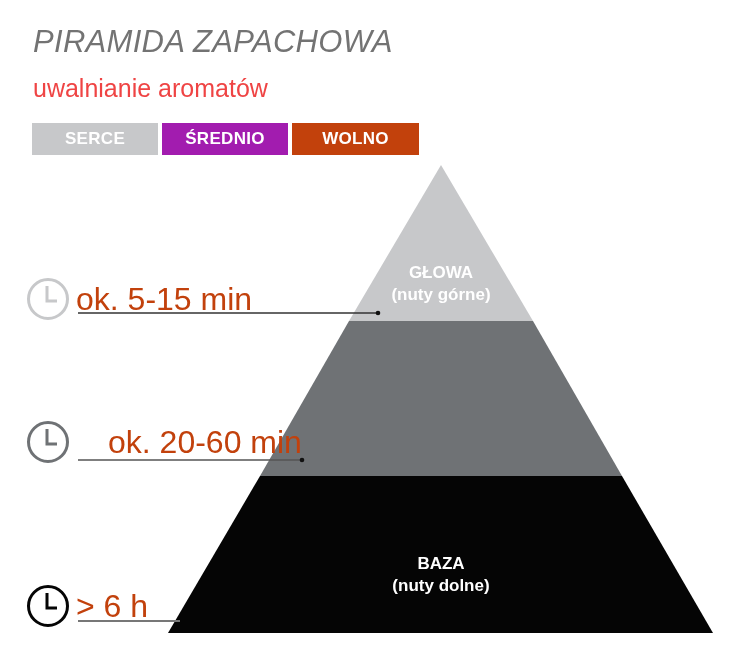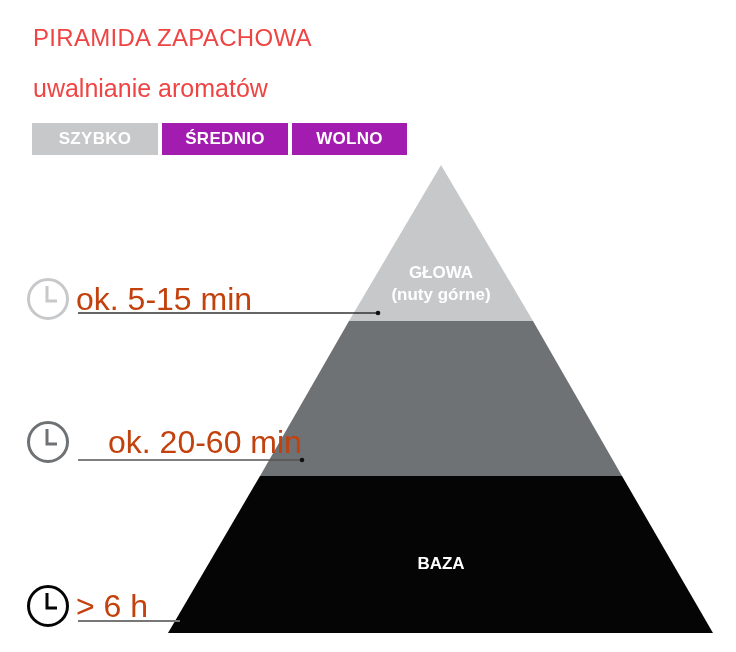--- a/index.html
+++ b/index.html
@@ -1,36 +1,36 @@
 <!DOCTYPE html>
 <html><head>
 <meta charset="utf-8">
 <style>
   html, body { margin: 0; padding: 0; background: #ffffff; }
   body { width: 736px; height: 652px; position: relative; overflow: hidden; font-family: "Liberation Sans", sans-serif; }
-  .title { position: absolute; left: 33px; top: 24px; font-size: 24px; color: #ef4444; letter-spacing: 0.3px; font-weight: 400; }
+  .title { position: absolute; left: 33px; top: 24px; font-size: 31px; color: #737373; letter-spacing: 0.3px; font-weight: 400; font-style: italic; }
   .subtitle { position: absolute; left: 33px; top: 74px; font-size: 25px; color: #ef4444; }
   .legend { position: absolute; top: 123px; height: 32px; display: flex; align-items: center; justify-content: center; font-weight: 700; font-size: 17px; color: #fff; letter-spacing: 0.3px; }
   .lg1 { left: 32px; width: 126px; background: #c7c8ca; }
   .lg2 { left: 162px; width: 126px; background: #a21caf; }
-  .lg3 { left: 292px; width: 115px; background: #a21caf; }
+  .lg3 { left: 292px; width: 127px; background: #c2410c; }
   svg.pyr { position: absolute; left: 0; top: 0; }
   .tier-label { position: absolute; text-align: center; color: #fff; font-weight: 700; line-height: 22px; font-size: 17px; }
   .tier-label span { display: block; }
   .time-row { position: absolute; display: flex; align-items: center; }
   .time-text { font-size: 32px; color: #c2410c; margin-left: 6px; }
   .clock { display: block; }
 </style>
 </head>
 <body>
 
 <div class="title">PIRAMIDA ZAPACHOWA</div>
 <div class="subtitle">uwalnianie aromatów</div>
 
-<div class="legend lg1">SZYBKO</div>
+<div class="legend lg1">SERCE</div>
 <div class="legend lg2">ŚREDNIO</div>
 <div class="legend lg3">WOLNO</div>
 
 <svg class="pyr" width="736" height="652" viewBox="0 0 736 652">
   <polygon points="441,165 533,321 349,321" fill="#c7c8ca"></polygon>
   <polygon points="349,321 533,321 622,476 260,476" fill="#6f7275"></polygon>
   <polygon points="260,476 622,476 713,633 168,633" fill="#050505"></polygon>
 
   <line x1="78" y1="313" x2="378" y2="313" stroke="#333" stroke-width="1.5"></line>
   <circle cx="378" cy="313" r="2.3" fill="#111"></circle>
@@ -40,20 +40,21 @@
 </svg>
 
 <div class="tier-label" style="left:341px; top:262px; width:200px;">
   <span>GŁOWA</span>
   <span>(nuty górne)</span>
 </div>
 <div class="tier-label" style="left:321px; top:398px; width:240px;">
 </div>
 <div class="tier-label" style="left:321px; top:553px; width:240px;">
   <span>BAZA</span>
+  <span>(nuty dolne)</span>
 </div>
 
 <div class="time-row" style="left:26px; top:277px;">
   <svg class="clock" width="44" height="44" viewBox="0 0 44 44">
     <circle cx="22" cy="22" r="19.5" fill="none" stroke="#c7c8ca" stroke-width="3"></circle>
     <polyline points="21,9 21,24 31,24" fill="none" stroke="#c7c8ca" stroke-width="3"></polyline>
   </svg>
   <span class="time-text">ok. 5-15 min</span>
 </div>
 

